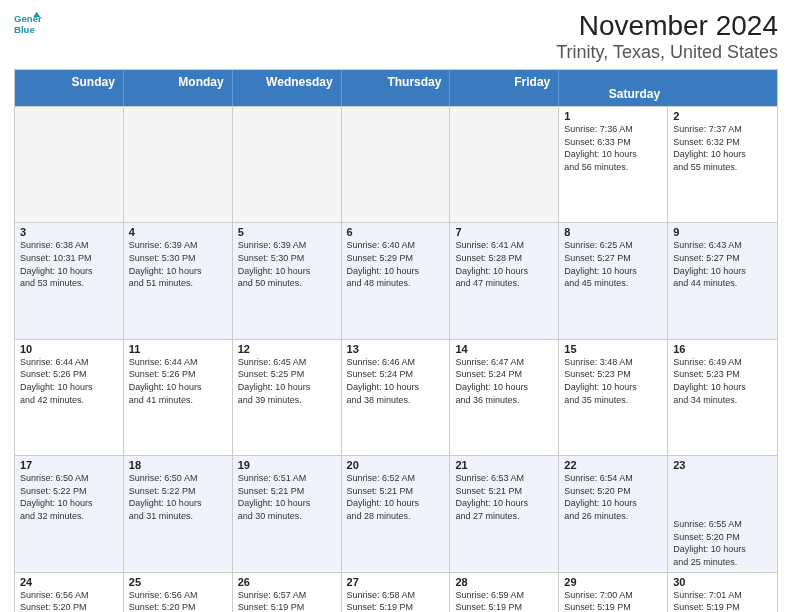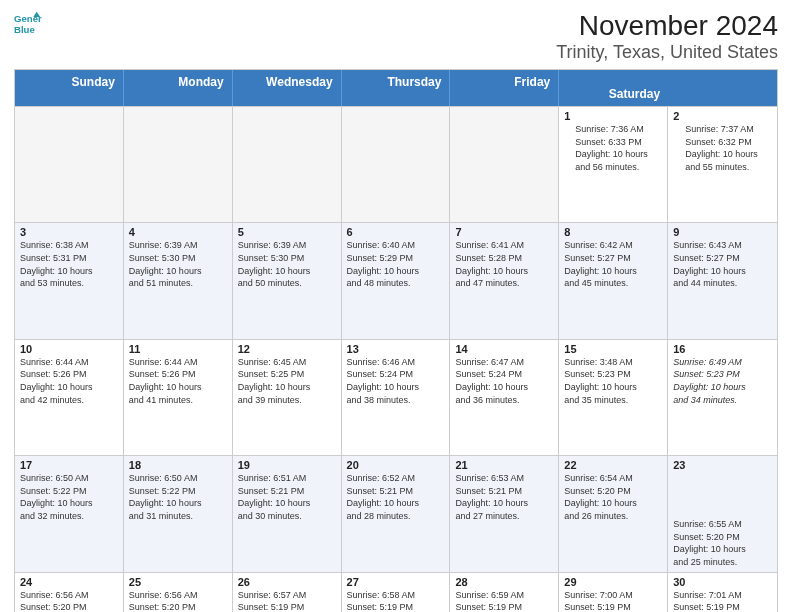--- a/index.html
+++ b/index.html
@@ -125,38 +125,38 @@
       </div>
     <div class="cal-body" id="cal-body">
         <div class="cal-row">
           <div class="cal-cell empty"></div>
           <div class="cal-cell empty"></div>
           <div class="cal-cell empty"></div>
           <div class="cal-cell empty"></div>
           <div class="cal-cell empty"></div>
           <div class="cal-cell">
             <div class="day-num">1</div>
-            <div class="day-info" style="white-space: pre-line; margin-left: 11px;">Sunrise: 7:36 AM
+            <div class="day-info" style="white-space: pre-line;">Sunrise: 7:36 AM
 Sunset: 6:33 PM
 Daylight: 10 hours
 and 56 minutes.</div>
           </div>
           <div class="cal-cell">
             <div class="day-num">2</div>
-            <div class="day-info" style="white-space: pre-line; margin-left: 12px;">Sunrise: 7:37 AM
+            <div class="day-info" style="white-space: pre-line;">Sunrise: 7:37 AM
 Sunset: 6:32 PM
 Daylight: 10 hours
 and 55 minutes.</div>
           </div>
         </div>
         <div class="cal-row">
           <div class="cal-cell alt">
             <div class="day-num">3</div>
             <div class="day-info" style="white-space: pre-line;">Sunrise: 6:38 AM
-Sunset: 5:31 PM
+Sunset: 10:31 PM
 Daylight: 10 hours
 and 53 minutes.</div>
           </div>
           <div class="cal-cell alt">
             <div class="day-num">4</div>
             <div class="day-info" style="white-space: pre-line;">Sunrise: 6:39 AM
 Sunset: 5:30 PM
 Daylight: 10 hours
 and 51 minutes.</div>
           </div>
@@ -176,21 +176,21 @@
           </div>
           <div class="cal-cell alt">
             <div class="day-num">7</div>
             <div class="day-info" style="white-space: pre-line;">Sunrise: 6:41 AM
 Sunset: 5:28 PM
 Daylight: 10 hours
 and 47 minutes.</div>
           </div>
           <div class="cal-cell alt">
             <div class="day-num">8</div>
-            <div class="day-info" style="white-space: pre-line;">Sunrise: 6:42 AM
+            <div class="day-info" style="white-space: pre-line;">Sunrise: 6:25 AM
 Sunset: 5:27 PM
 Daylight: 10 hours
 and 45 minutes.</div>
           </div>
           <div class="cal-cell alt">
             <div class="day-num">9</div>
             <div class="day-info" style="white-space: pre-line;">Sunrise: 6:43 AM
 Sunset: 5:27 PM
 Daylight: 10 hours
 and 44 minutes.</div>
@@ -234,21 +234,21 @@
           </div>
           <div class="cal-cell">
             <div class="day-num">15</div>
             <div class="day-info" style="white-space: pre-line;">Sunrise: 3:48 AM
 Sunset: 5:23 PM
 Daylight: 10 hours
 and 35 minutes.</div>
           </div>
           <div class="cal-cell">
             <div class="day-num">16</div>
-            <div class="day-info" style="white-space: pre-line; font-style: italic;">Sunrise: 6:49 AM
+            <div class="day-info" style="white-space: pre-line;">Sunrise: 6:49 AM
 Sunset: 5:23 PM
 Daylight: 10 hours
 and 34 minutes.</div>
           </div>
         </div>
         <div class="cal-row">
           <div class="cal-cell alt">
             <div class="day-num">17</div>
             <div class="day-info" style="white-space: pre-line;">Sunrise: 6:50 AM
 Sunset: 5:22 PM

